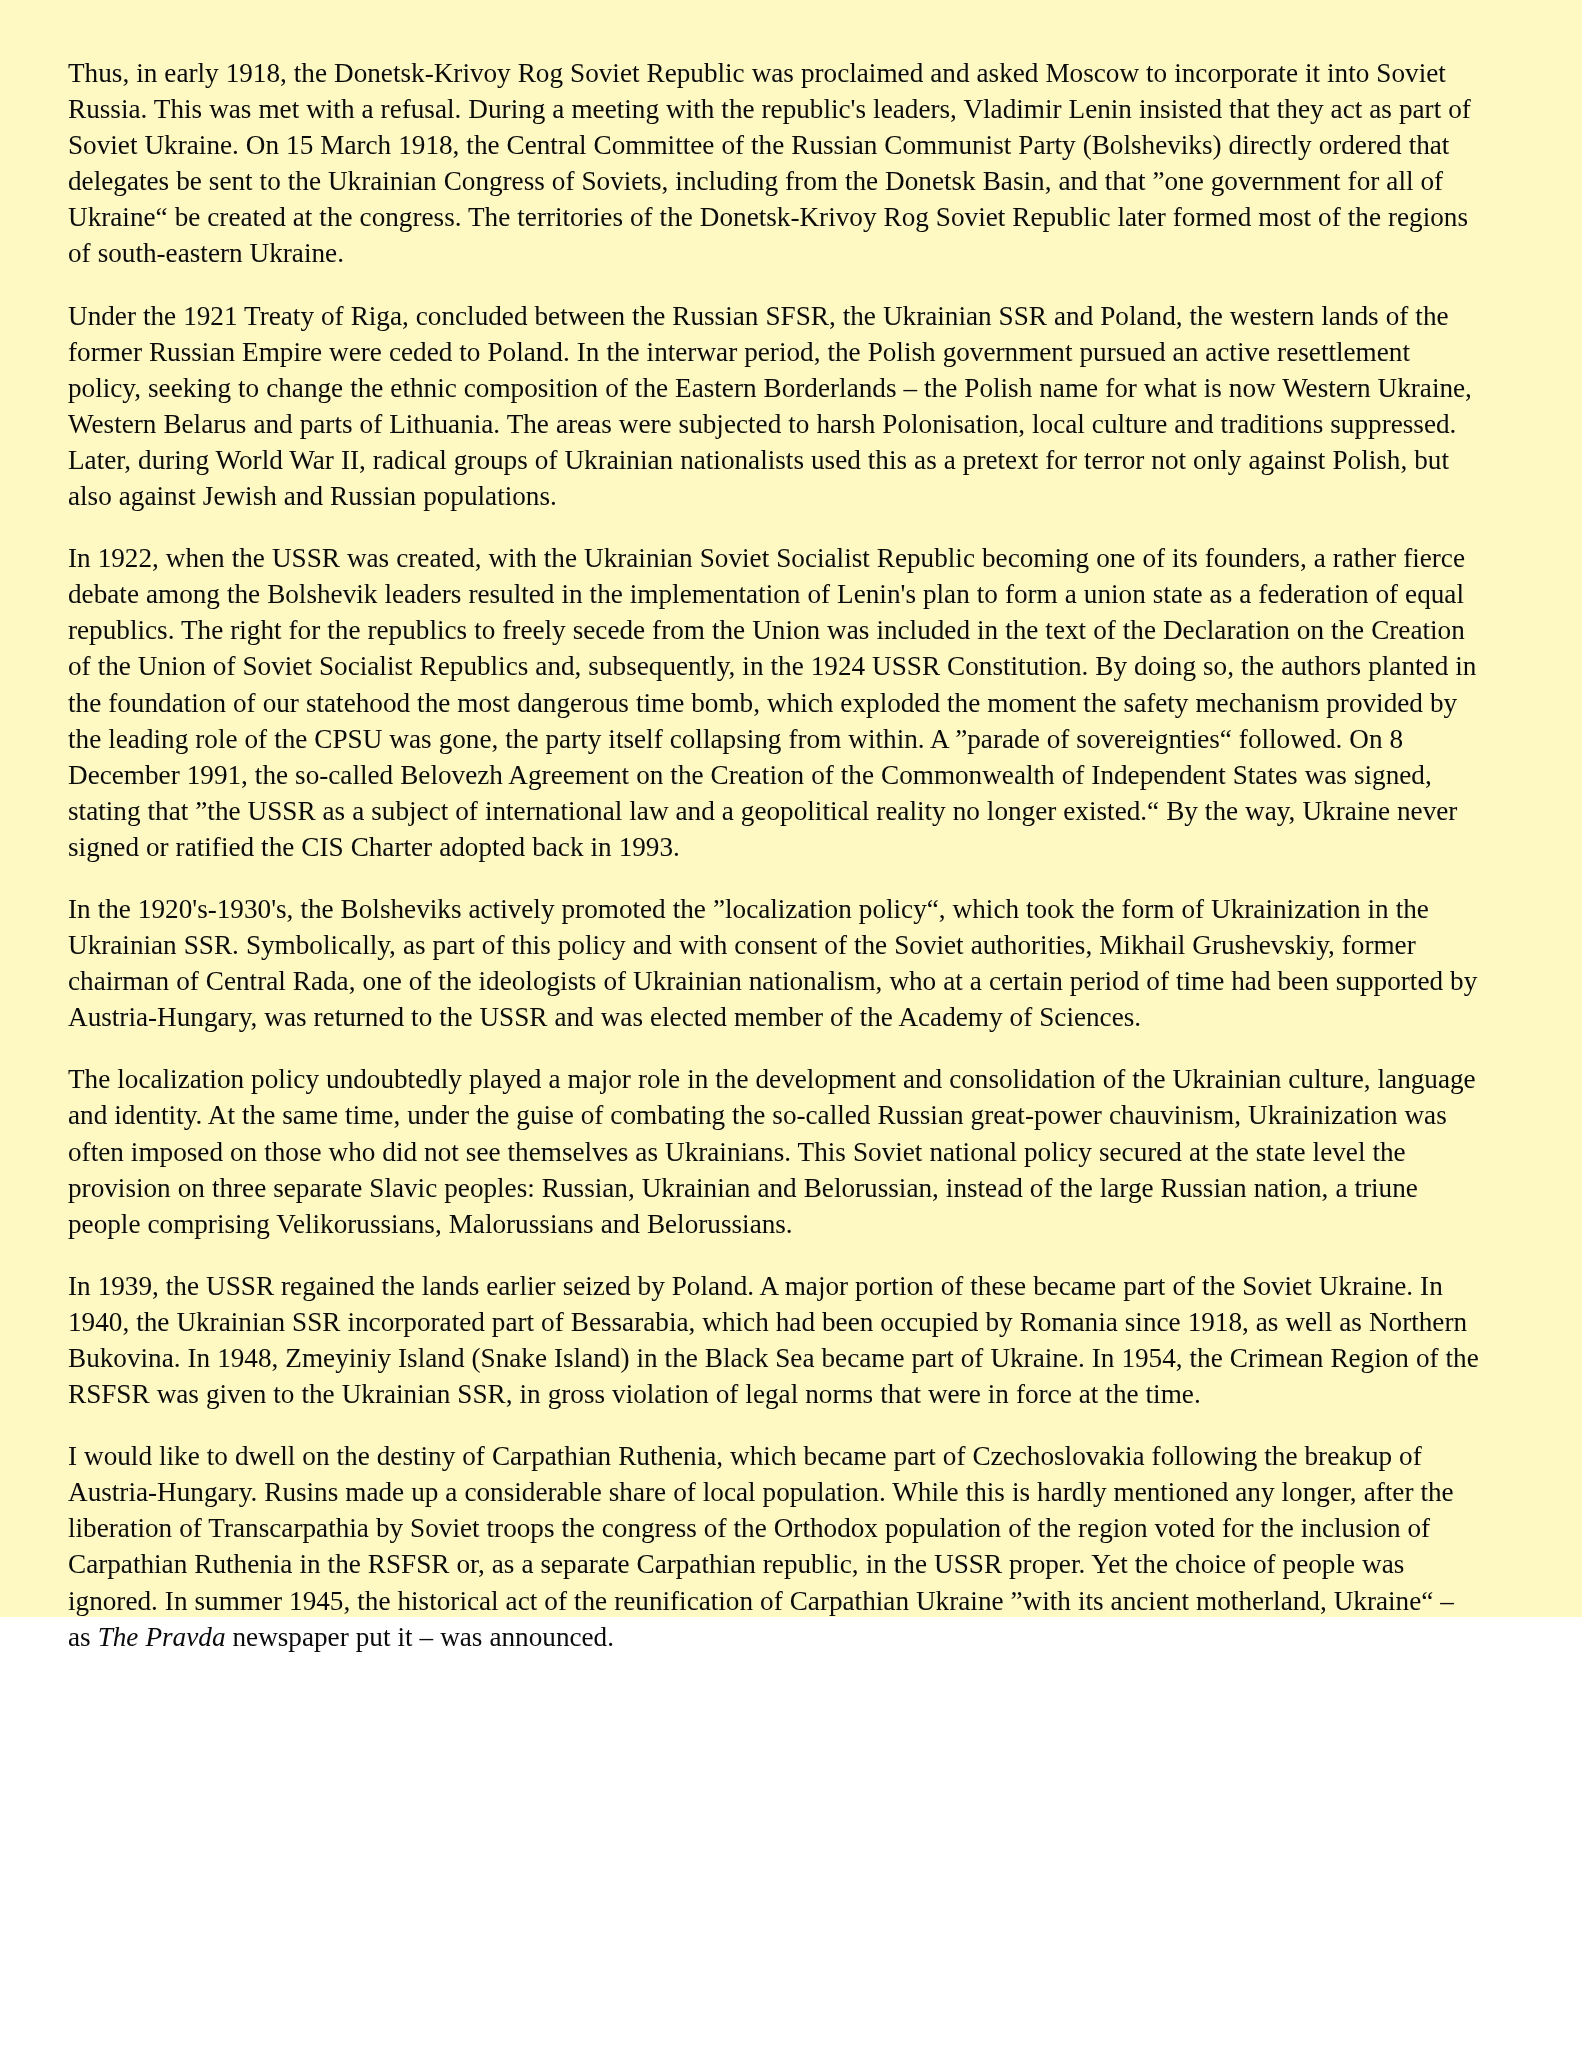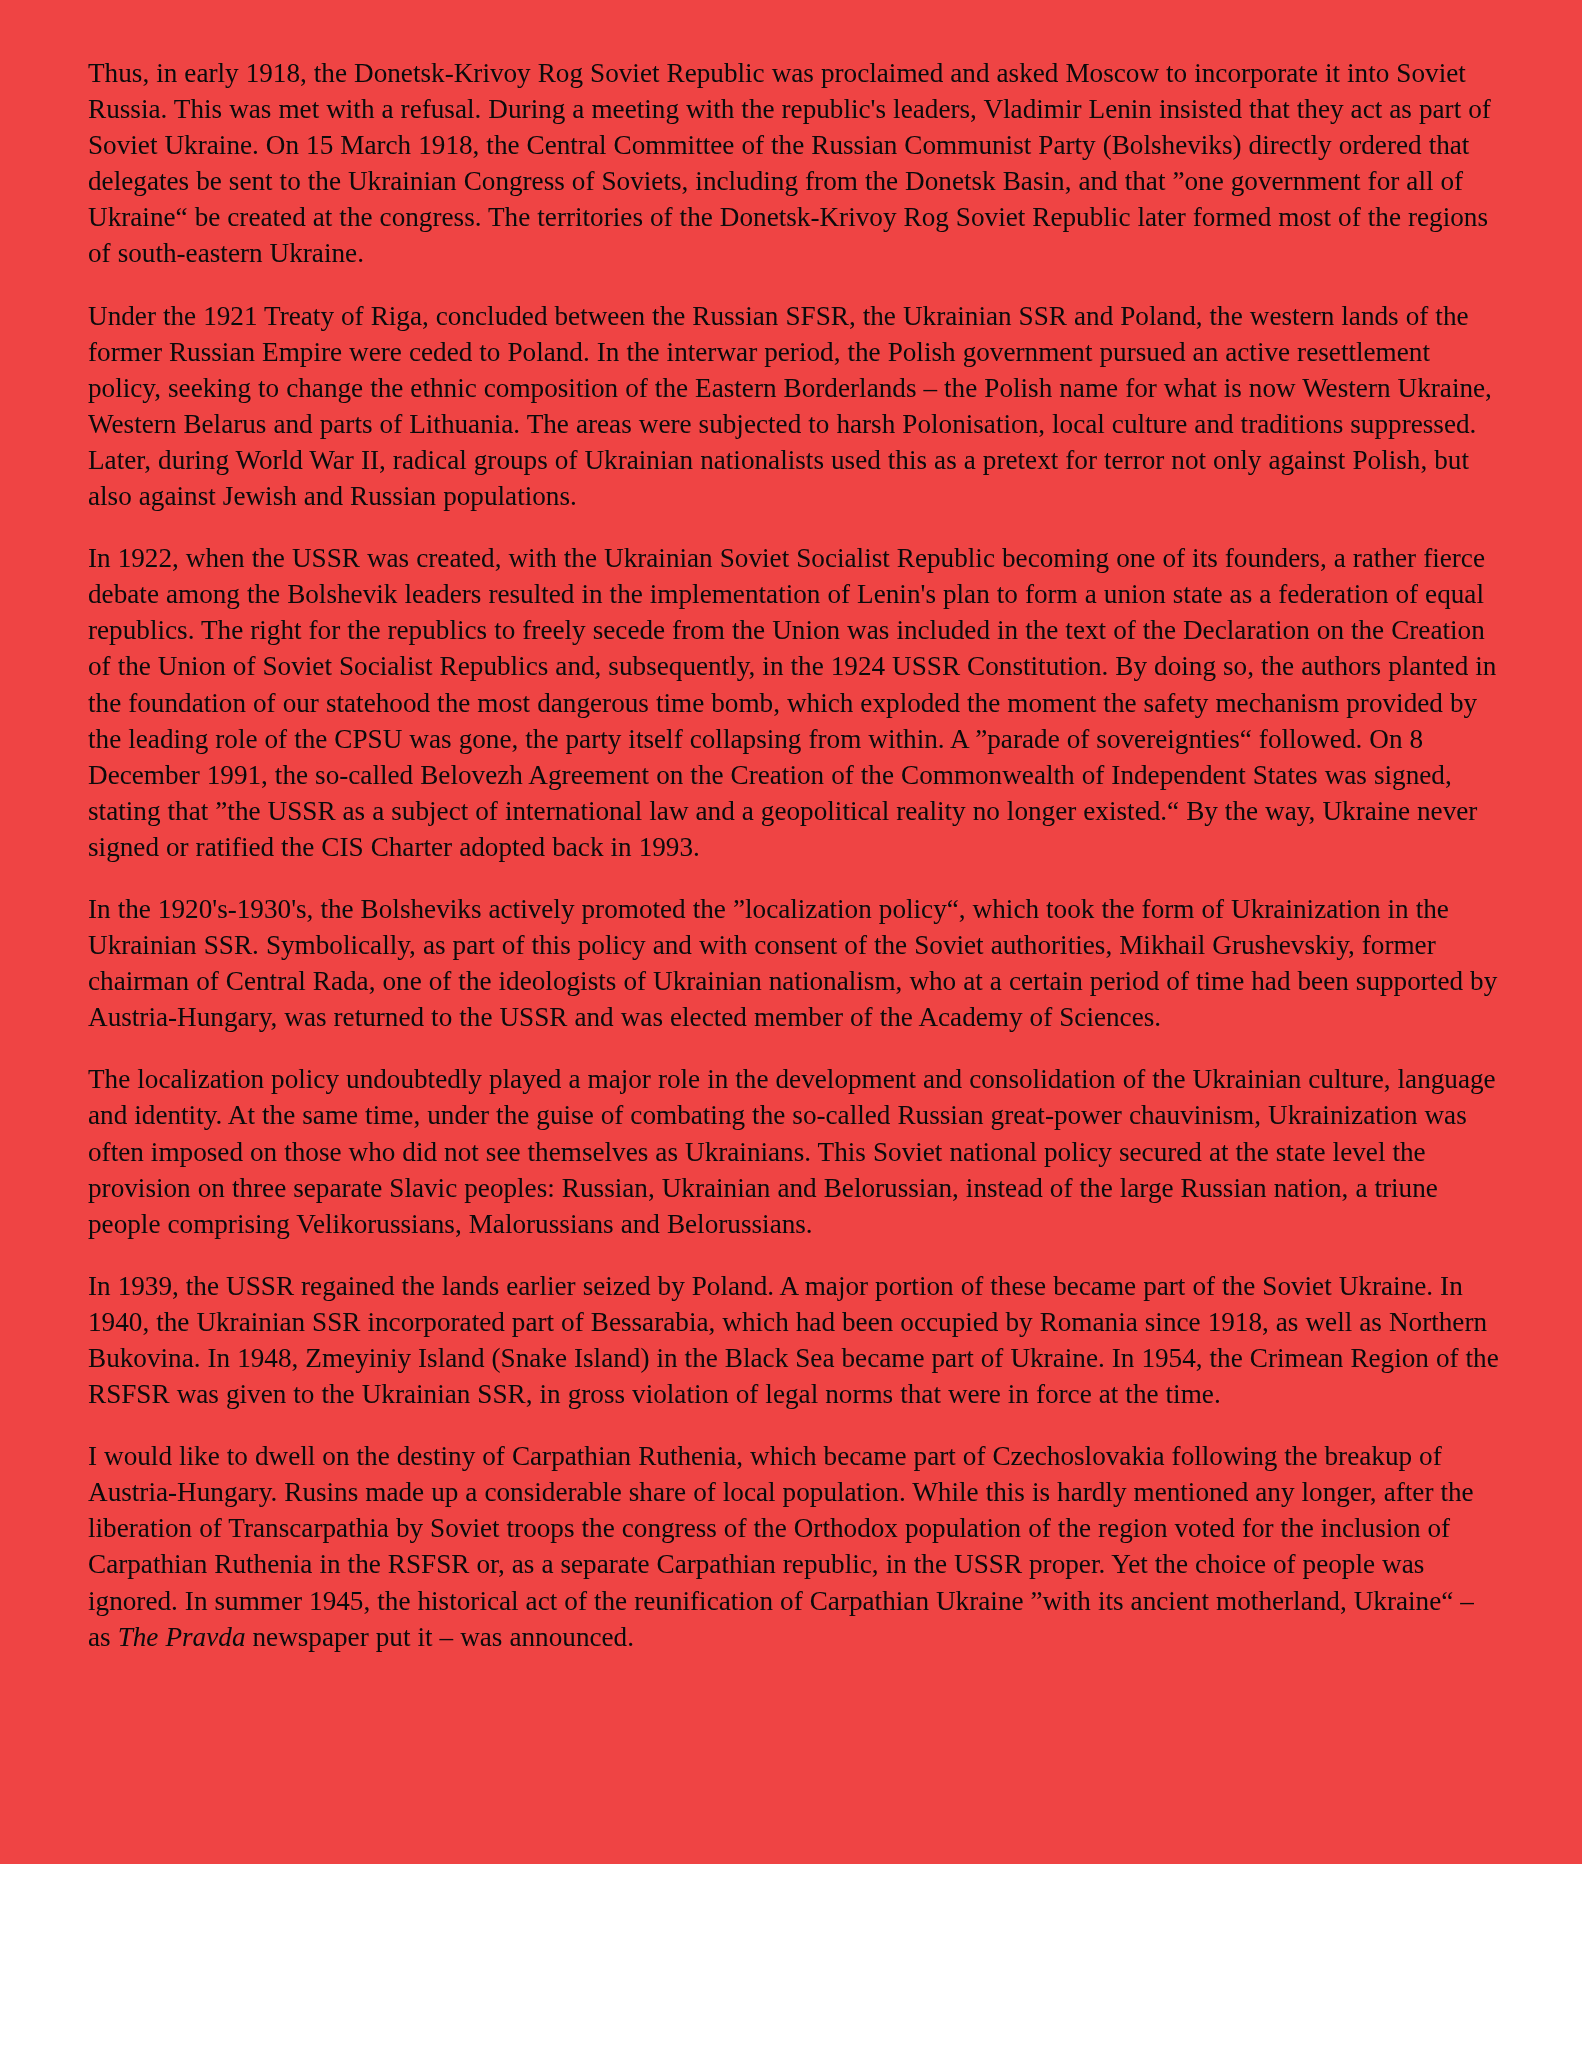--- a/index.html
+++ b/index.html
@@ -11,24 +11,24 @@
   body {
     width: 1582px;
     height: 2048px;
     font-family: "Liberation Serif", "DejaVu Serif", serif;
     color: #0b0b0b;
     -webkit-font-smoothing: antialiased;
   }
   .page {
     position: relative;
     width: 1582px;
-    height: 1864px;
-    background: #ef4444;
+    height: 1617px;
+    background: #fef9c3;
     box-sizing: border-box;
-    padding: 55px 84px 0 88px;
+    padding: 55px 84px 0 68px;
   }
   .doc-body {
     width: 1412px;
   }
   p.para {
     margin: 0 0 26px 0;
     font-size: 27.2px;
     line-height: 36.1px;
     text-align: left;
     letter-spacing: 0.0px;

